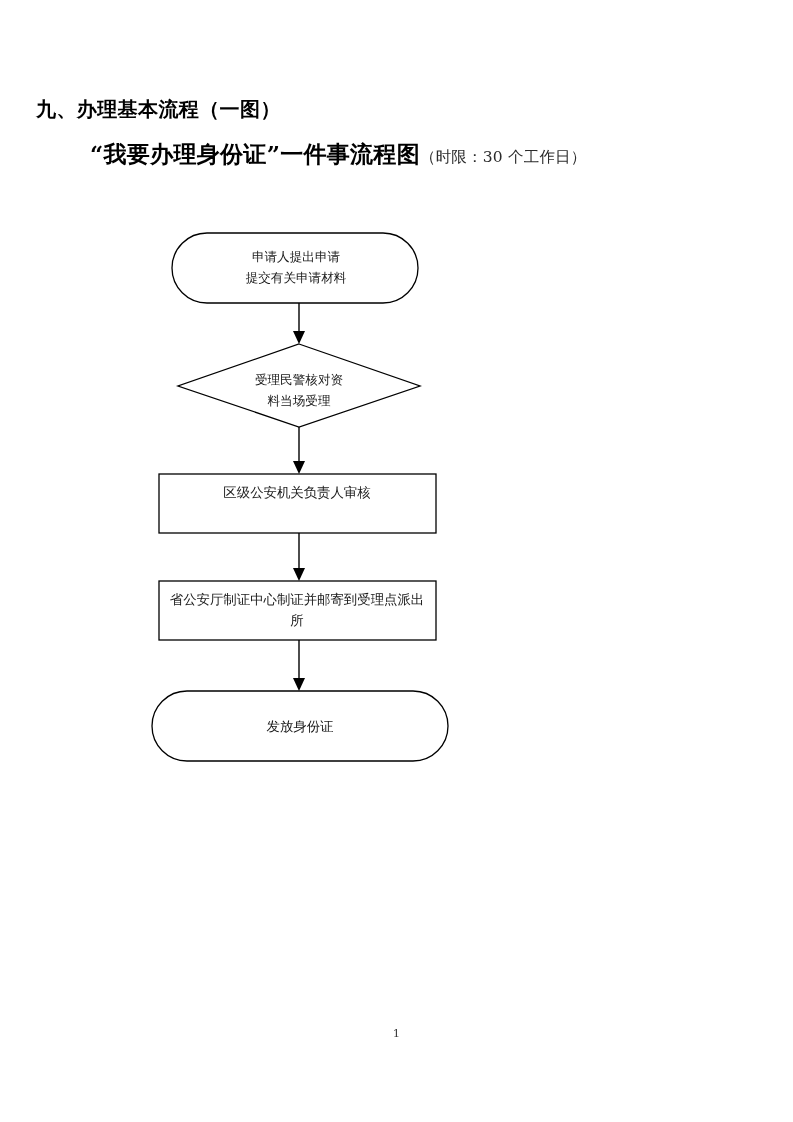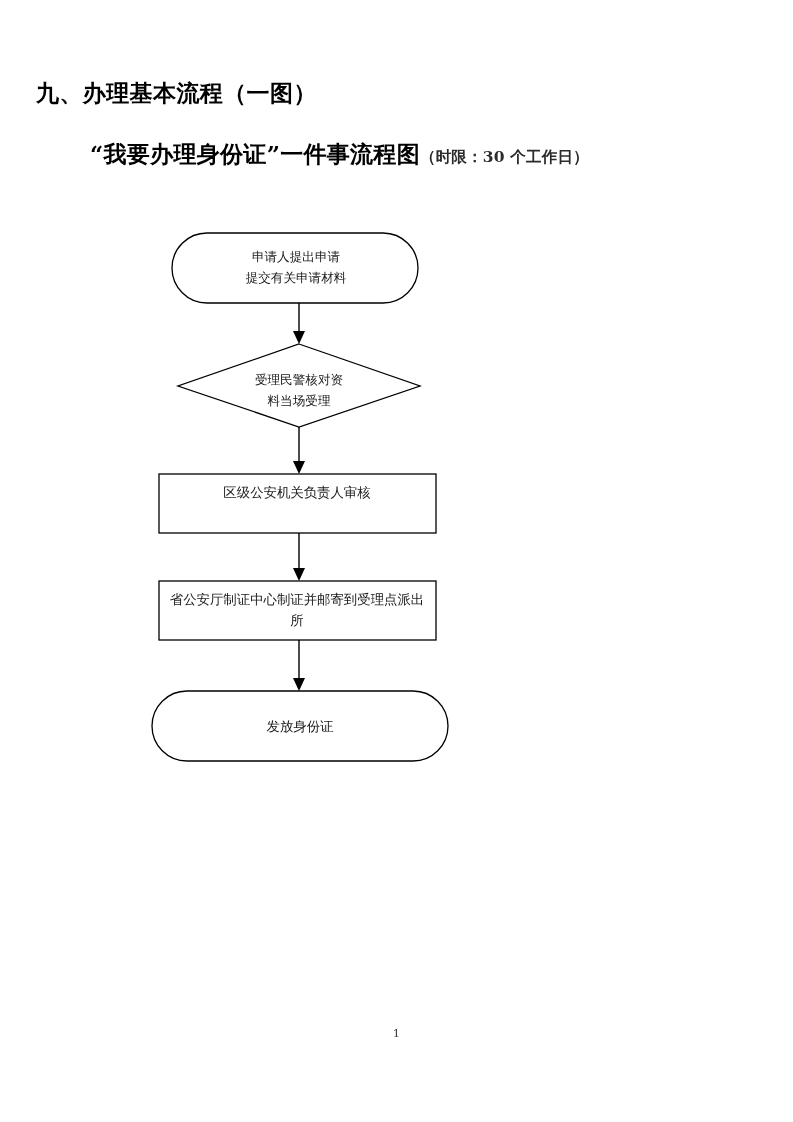--- a/index.html
+++ b/index.html
@@ -20,43 +20,43 @@
   .page {
     position: absolute;
     inset: 0;
     background: #ffffff;
   }
 
   
   .section-heading {
     position: absolute;
     left: 36px;
-    top: 78px;
-    font-size: 23px;
+    top: 96px;
+    font-size: 20px;
     font-weight: bold;
     letter-spacing: 0.4px;
     white-space: nowrap;
     font-family: "DejaVu Serif", "Liberation Serif", serif;
   }
 
   .doc-title {
     position: absolute;
     left: 90px;
     top: 139px;
     white-space: nowrap;
     font-family: "DejaVu Serif", "Liberation Serif", serif;
   }
   .doc-title .title-main {
     font-size: 23px;
     font-weight: bold;
     letter-spacing: 0.3px;
   }
   .doc-title .title-note {
     font-size: 15.5px;
-    font-weight: bold;
+    font-weight: normal;
     color: #2b2b2b;
     letter-spacing: 0.2px;
   }
 
   
   .flow {
     position: absolute;
     left: 0;
     top: 13px;
     width: 793px;

